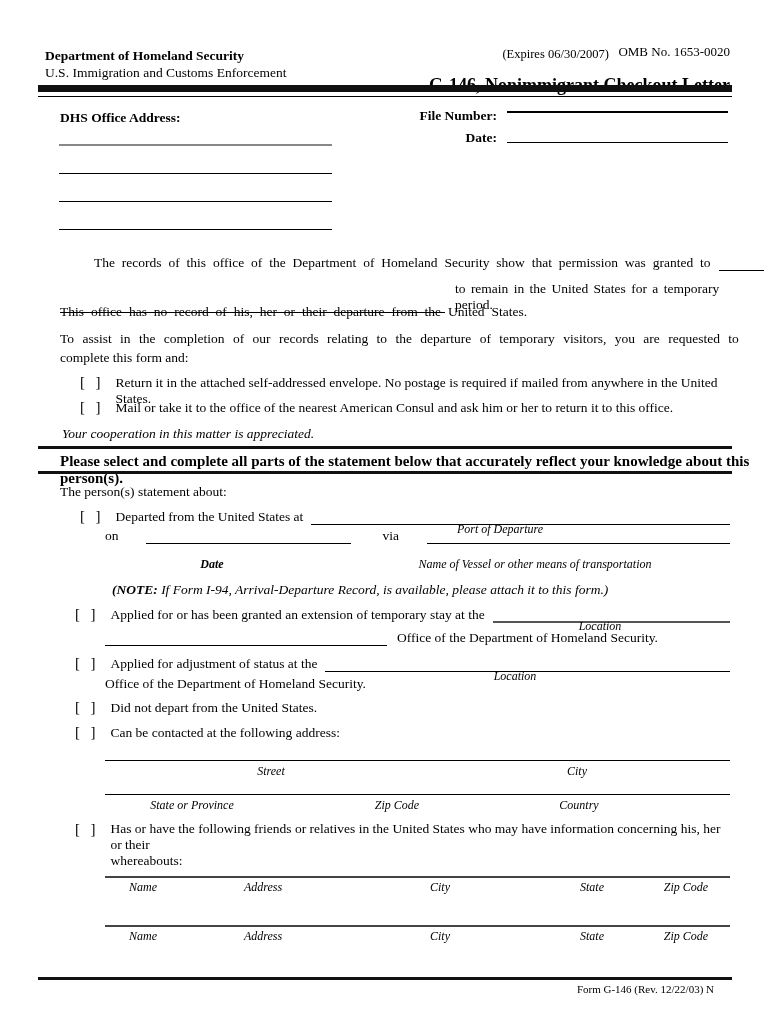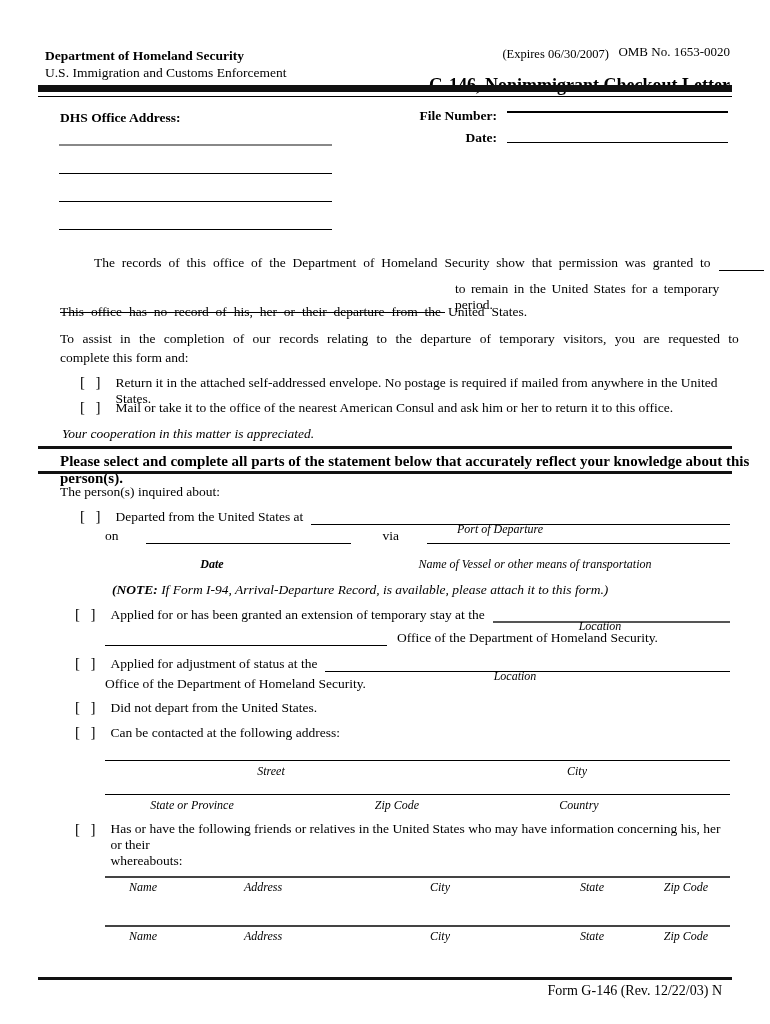--- a/index.html
+++ b/index.html
@@ -78,21 +78,21 @@
     <span class="cb gap16">[  ]</span>
     <span>Mail or take it to the office of the nearest American Consul and ask him or her to return it to this office.</span>
   </div>
 
   <div class="abs i" style="left:62px; top:426px;">Your cooperation in this matter is appreciated.</div>
 
   <div class="abs rule3" style="left:38px; width:694px; top:446px; height:3px;"></div>
   <div class="abs banner" style="left:60px; top:453px;">Please select and complete all parts of the statement below that accurately reflect your knowledge about this person(s).</div>
   <div class="abs rule3" style="left:38px; width:694px; top:471px; height:2.5px;"></div>
 
-  <div class="abs" style="left:60px; top:484px;">The person(s) inquired about:</div>
+  <div class="abs" style="left:60px; top:484px;">The person(s) statement about:</div>
 
   <div class="abs frow" style="left:80px; width:650px; top:508px;">
     <span class="cb gap16">[  ]</span>
     <span>Departed from the United States at</span>
     <span class="fill"></span>
   </div>
   <span class="cap" style="left:500px; top:522px;">Port of Departure</span>
 
   <div class="abs frow" style="left:105px; width:625px; top:528px;gap:20px;">
     <span>on</span>
@@ -161,15 +161,15 @@
   <span class="cap" style="left:686px; top:880px;">Zip Code</span>
 
   <div class="abs hline dark2" style="left:105px; width:625px; top:925px;"></div>
   <span class="cap" style="left:143px; top:929px;">Name</span>
   <span class="cap" style="left:263px; top:929px;">Address</span>
   <span class="cap" style="left:440px; top:929px;">City</span>
   <span class="cap" style="left:592px; top:929px;">State</span>
   <span class="cap" style="left:686px; top:929px;">Zip Code</span>
 
   <div class="abs rule3" style="left:38px; width:694px; top:977px; height:3px;"></div>
-  <div class="abs" style="right:48px; top:983px; font-size:14px;">Form G-146 (Rev. 12/22/03) N</div>
+  <div class="abs" style="right:56px; top:983px; font-size:11px;">Form G-146 (Rev. 12/22/03) N</div>
 
 </div>
 
 </body></html>

